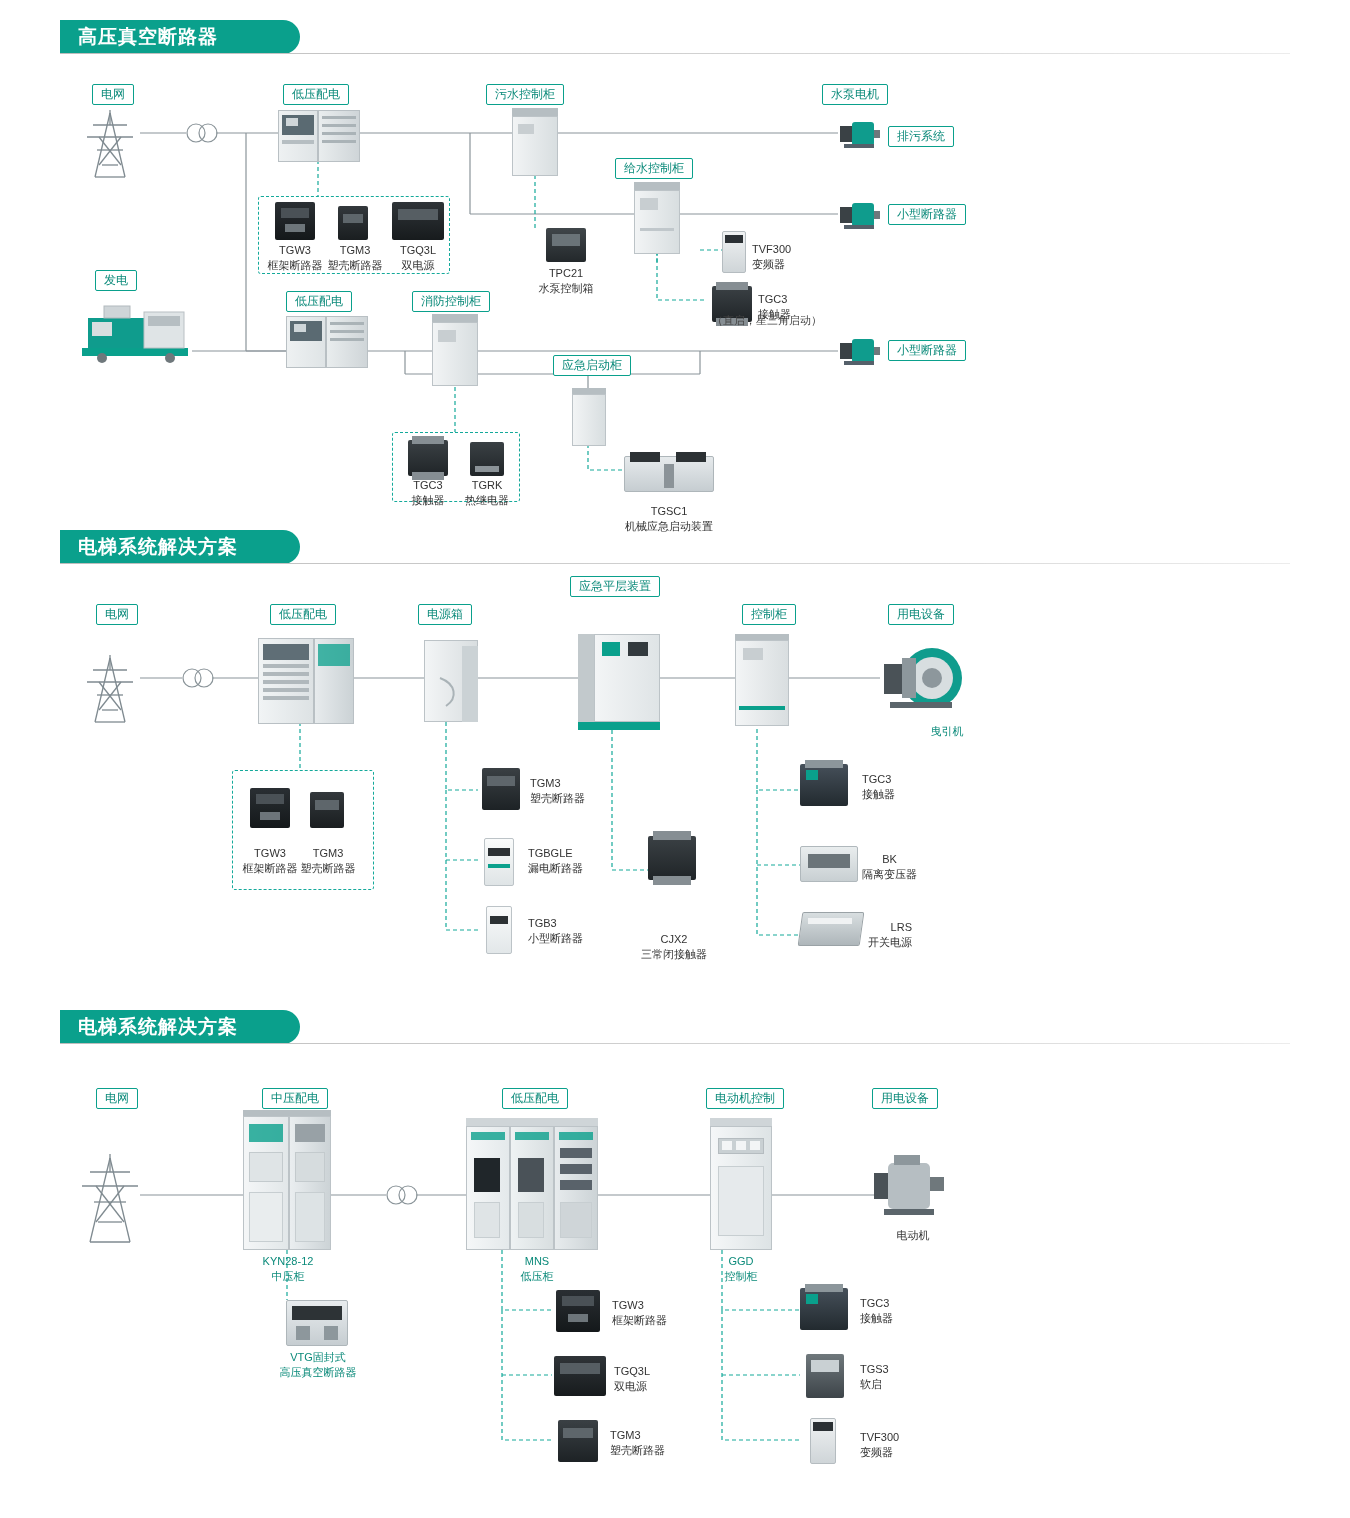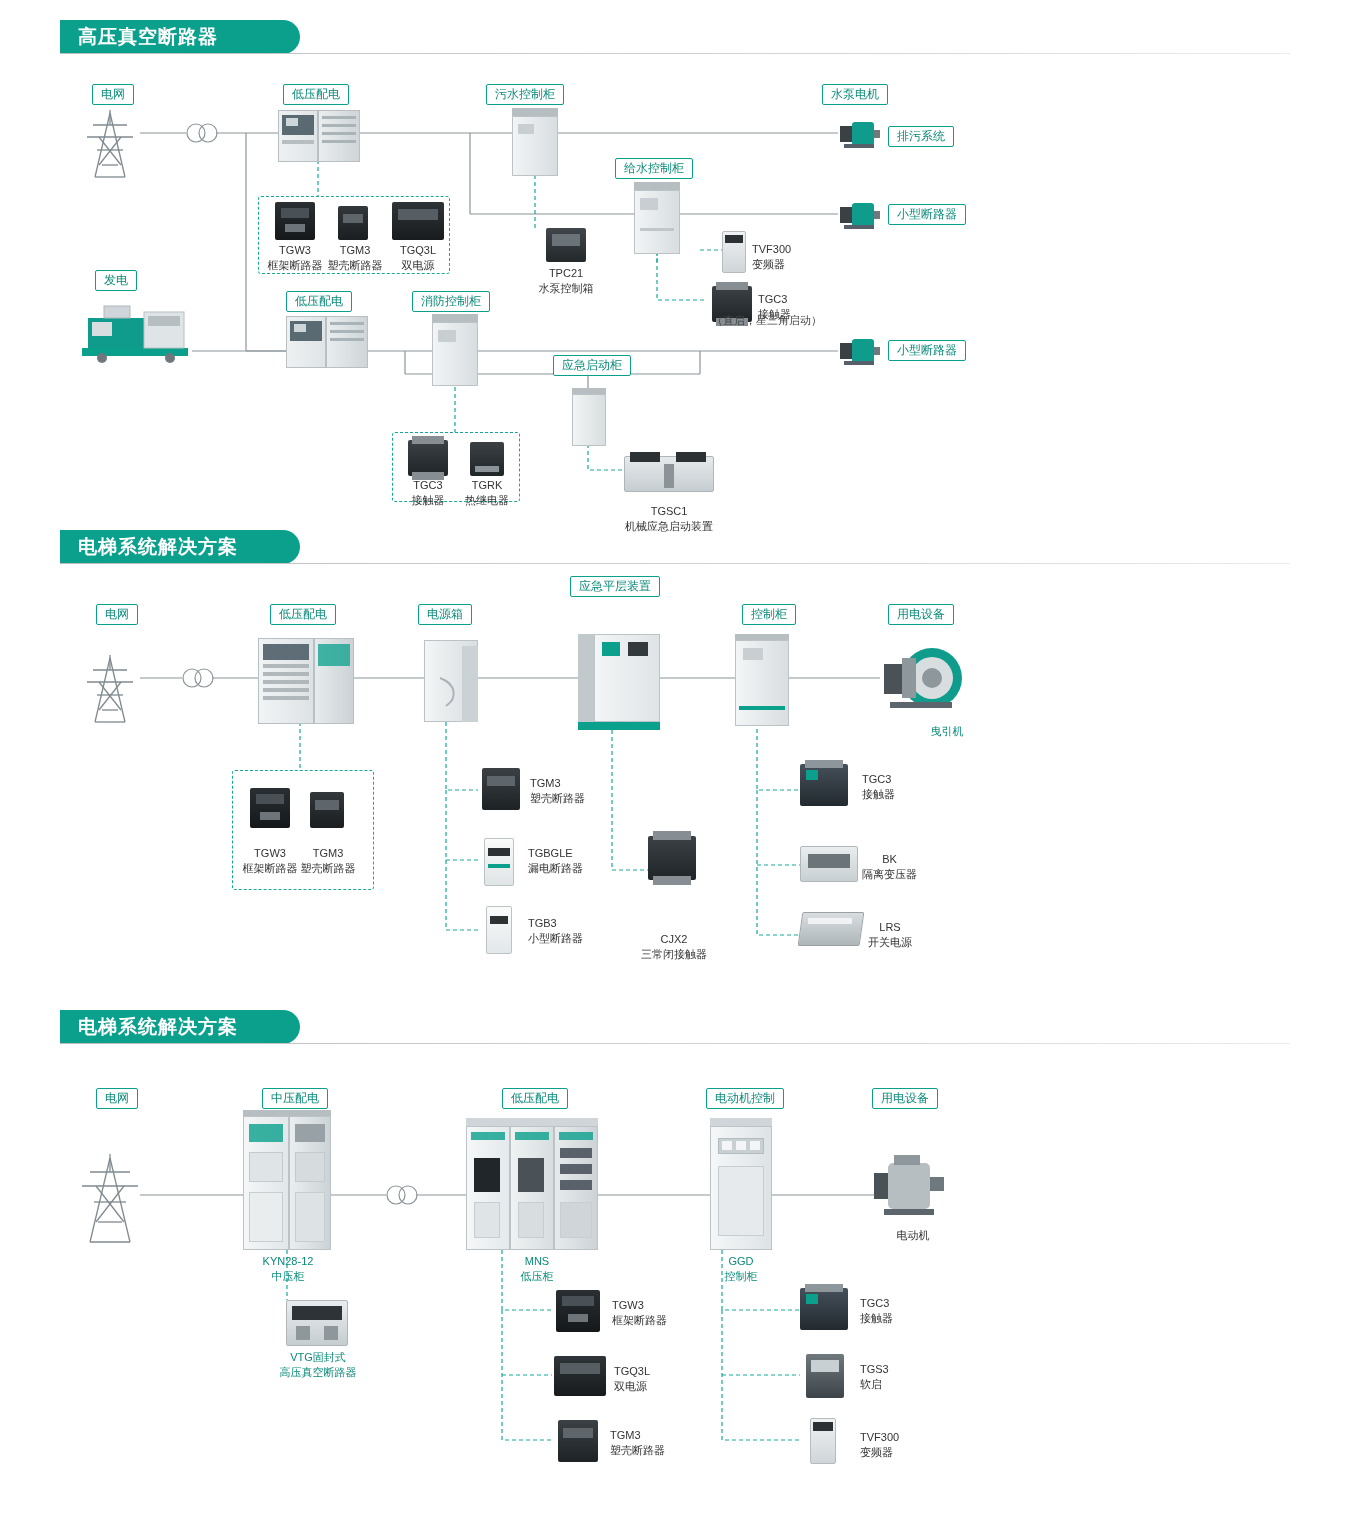--- a/index.html
+++ b/index.html
@@ -460,21 +460,21 @@
     <div style="position:absolute;left:8px;top:8px;width:42px;height:14px;background:#6b7479"></div>
   </div>
   <div class="caption" style="left:862px; top:852px; text-align:center">
     <span>BK</span><br><span>隔离变压器</span>
   </div>
 
   <div class="dev" style="left:800px; top:912px; width:62px; height:34px">
     <div style="width:62px;height:34px;background:linear-gradient(to bottom,#d8dee0,#aeb6ba);border:1px solid #9aa2a6;border-radius:2px;transform:skewX(-8deg)"></div>
     <div style="position:absolute;left:8px;top:6px;width:44px;height:6px;background:#f0f2f3"></div>
   </div>
-  <div class="caption" style="left:868px; top:920px; text-align:center">
+  <div class="caption" style="left:868px; top:920px; text-align:right">
     <span>LRS</span><br><span>开关电源</span>
   </div>
 </div>
 
 <div class="diagram">
   <div class="tag" style="left:96px; top:1088px">电网</div>
   <div class="tag" style="left:262px; top:1088px">中压配电</div>
   <div class="tag" style="left:502px; top:1088px">低压配电</div>
   <div class="tag" style="left:706px; top:1088px">电动机控制</div>
   <div class="tag" style="left:872px; top:1088px">用电设备</div>

